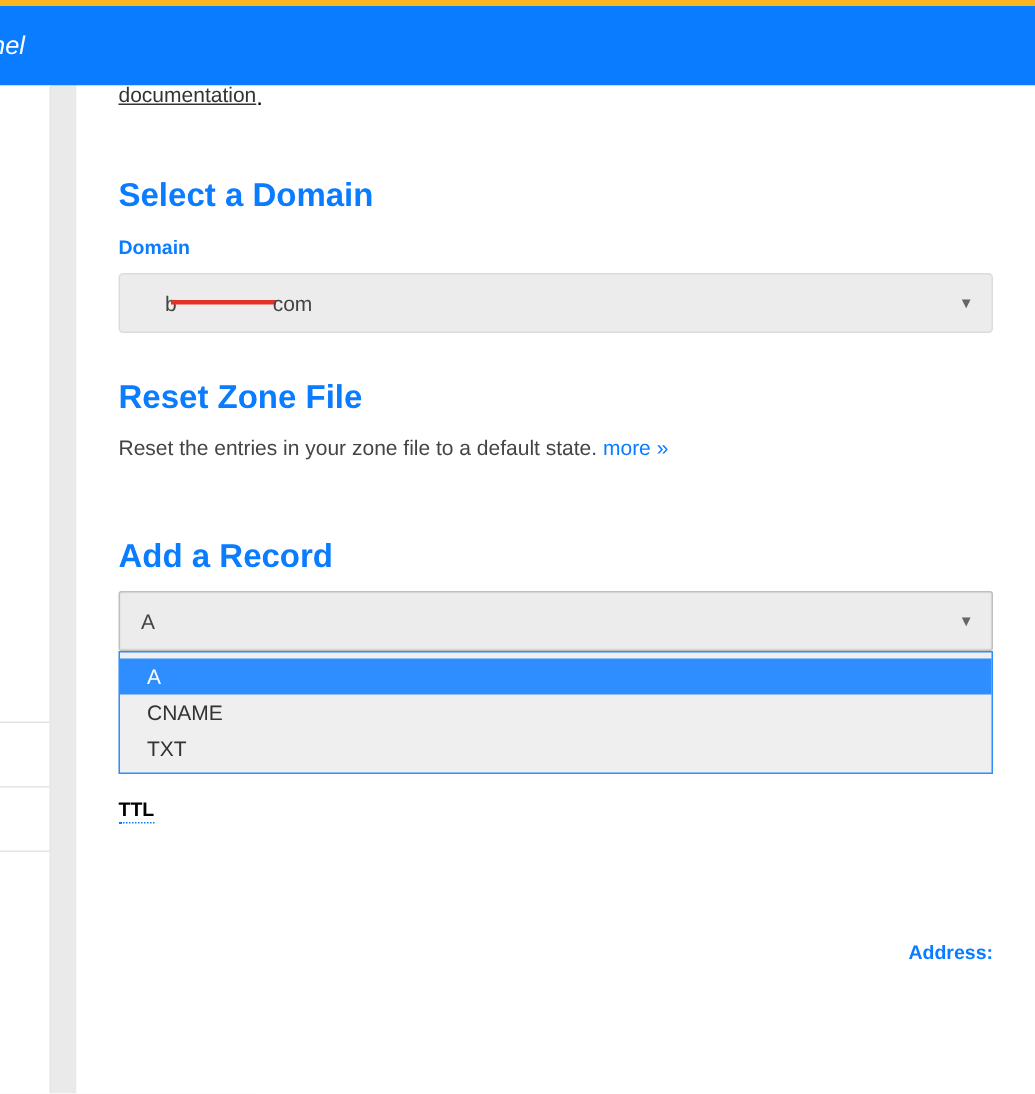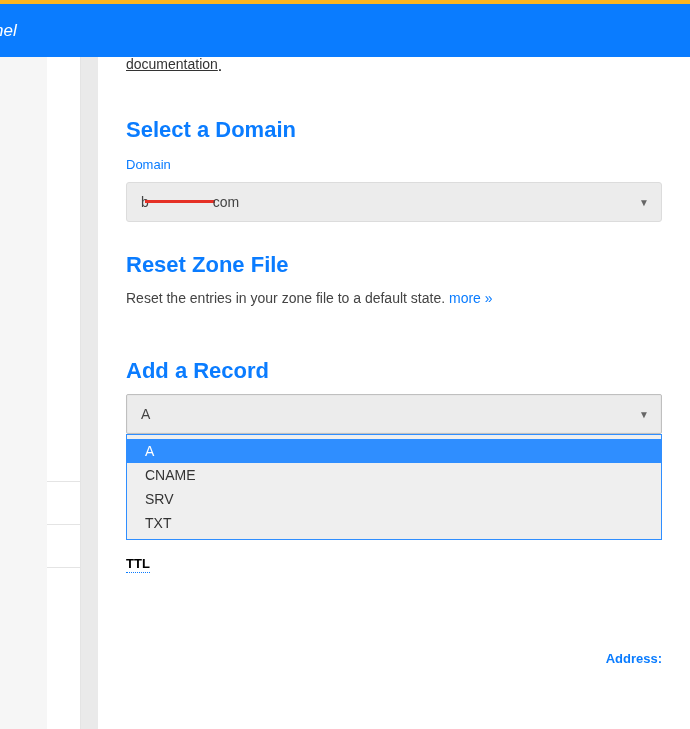--- a/index.html
+++ b/index.html
@@ -23,21 +23,20 @@
       display:flex;
       align-items:center;
       padding-left:0;
       font-style:italic;
       font-size:17px;
     }
     .header-text { padding-left:0; margin-left:-6px; }
     .layout {
       display:flex;
       height:calc(729px - 57px);
-      margin-left:47px;
     }
     .sidebar {
       width:34px;
       background:#fff;
       border-right:1px solid #e4e4e4;
     }
     .sidebar-divider {
       height:1px;
       background:#e4e4e4;
       margin-top:0;
@@ -67,34 +66,34 @@
     }
     .h-select {
       color:#0a7cff;
       font-size:22px;
       font-weight:700;
       margin-top:42px;
     }
     .label-blue {
       color:#0a7cff;
       font-size:13px;
-      font-weight:400;
+      font-weight:700;
       display:block;
     }
     .field-label { margin-top:14px; }
     .select-box {
       margin-top:10px;
       height:40px;
       width:100%;
       background:#ececec;
       border:1px solid #dcdcdc;
       border-radius:3px;
       display:flex;
       align-items:center;
-      padding:0 14px;
+      padding:0 30px;
       position:relative;
       color:#444;
       font-size:14px;
       cursor:pointer;
     }
     .select-caret {
       position:absolute;
       right:12px;
       font-size:10px;
       color:#666;
@@ -215,21 +214,20 @@
     </p>
 
     <h2 class="h-add">Add a Record</h2>
     <div class="type-select-box">
       <span>A</span>
       <span class="select-caret">▼</span>
     </div>
     <div class="dropdown">
       <div class="dropdown-option selected">A</div>
       <div class="dropdown-option">CNAME</div>
-      <div class="dropdown-option">SRV</div>
       <div class="dropdown-option">TXT</div>
     </div>
 
     <span class="ttl-label">TTL</span>
 
     <label class="address-label">Address:</label>
 
     
 
   </div>

